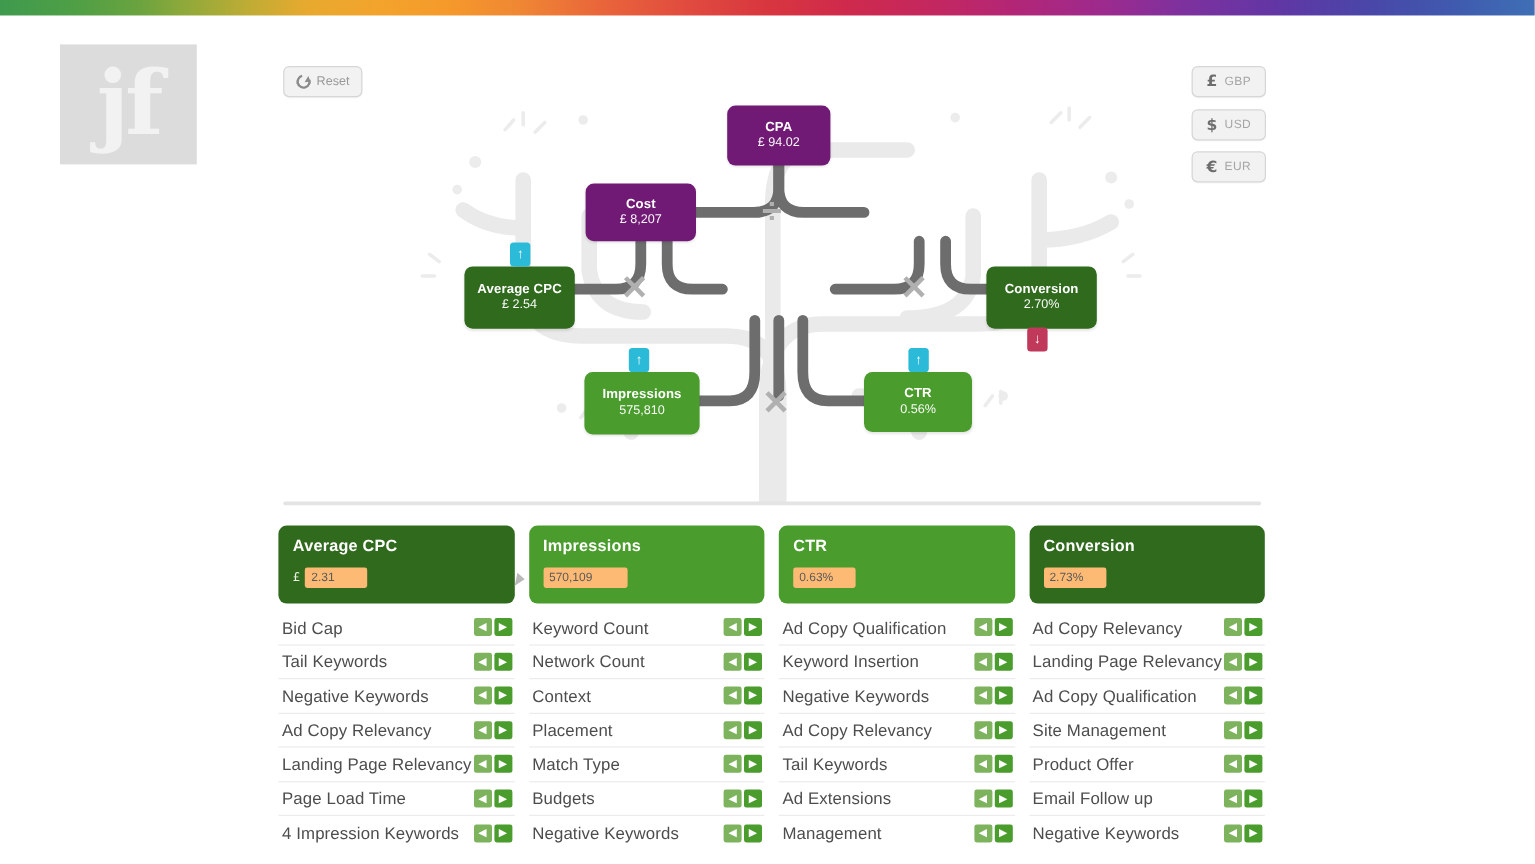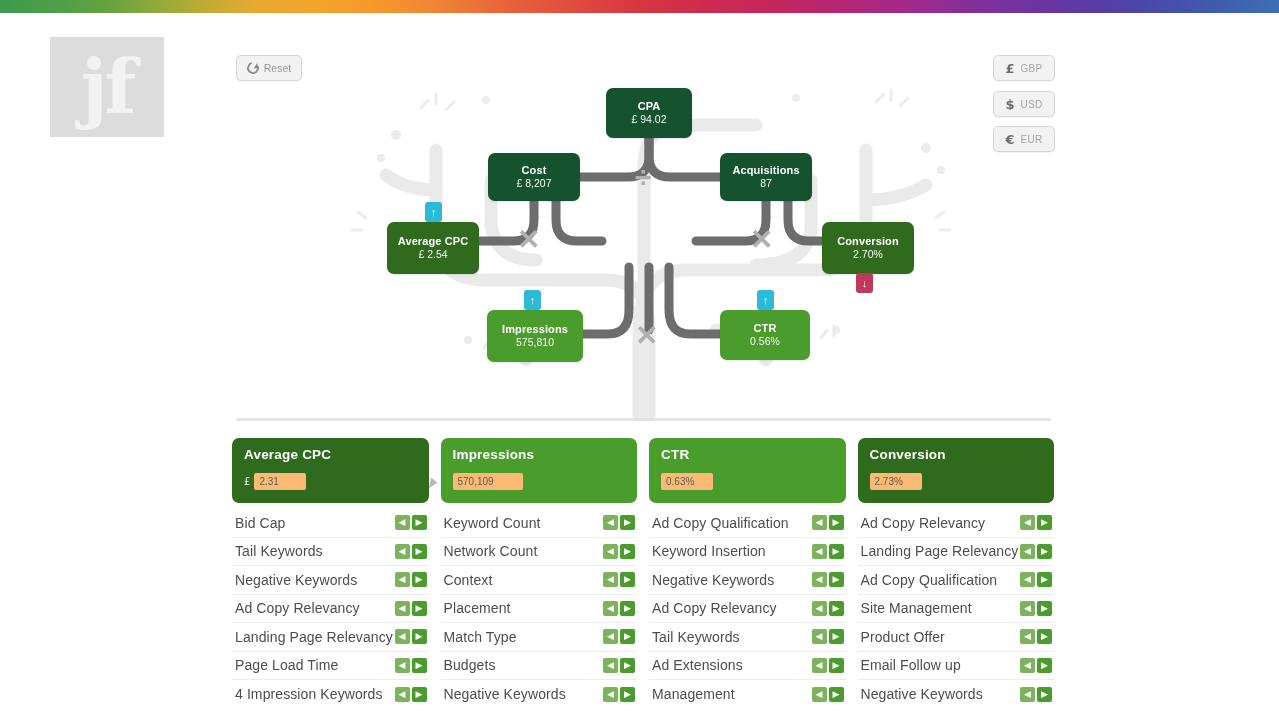--- a/index.html
+++ b/index.html
@@ -83,21 +83,21 @@
     color: #fff;
     text-align: center;
     display: flex; flex-direction: column; align-items: center; justify-content: center;
     line-height: 1.25;
     box-shadow: 0 1px 2px rgba(0,0,0,0.10);
     z-index: 3;
     cursor: pointer;
   }
   .node .nm { font-size: 11px; font-weight: 700; letter-spacing: .1px; }
   .node .vl { font-size: 10.5px; font-weight: 400; opacity: .96; }
-  .n-grey { background: #14532d; }
+  .n-grey { background: #701a75; }
   .n-green { background: #4a9c2d; }
   .n-dgreen { background: #2f6a1d; }
 
   
   #node-cpa          { left: 370px; top: 58px;  width: 86px; height: 50px; }
   #node-cost         { left: 252px; top: 123px; width: 92px; height: 48px; }
   #node-acquisitions { left: 484px; top: 123px; width: 92px; height: 48px; }
   #node-clicks       { left: 366px; top: 185px; width: 94px; height: 52px; }
   #node-avgcpc       { left: 151px; top: 192px; width: 92px; height: 52px; }
   #node-conversion   { left: 586px; top: 192px; width: 92px; height: 52px; }
@@ -252,24 +252,20 @@
     <div class="node n-grey" id="node-cpa">
       <span class="nm">CPA</span>
       <span class="vl">£ 94.02</span>
     </div>
 
     <div class="node n-grey" id="node-cost">
       <span class="nm">Cost</span>
       <span class="vl">£ 8,207</span>
     </div>
 
-    <div class="node n-grey" id="node-acquisitions">
-      <span class="nm">Acquisitions</span>
-      <span class="vl">87</span>
-    </div>
 
 
     <div class="node n-dgreen" id="node-avgcpc">
       <span class="nm">Average CPC</span>
       <span class="vl">£ 2.54</span>
     </div>
 
     <div class="node n-dgreen" id="node-conversion">
       <span class="nm">Conversion</span>
       <span class="vl">2.70%</span>

